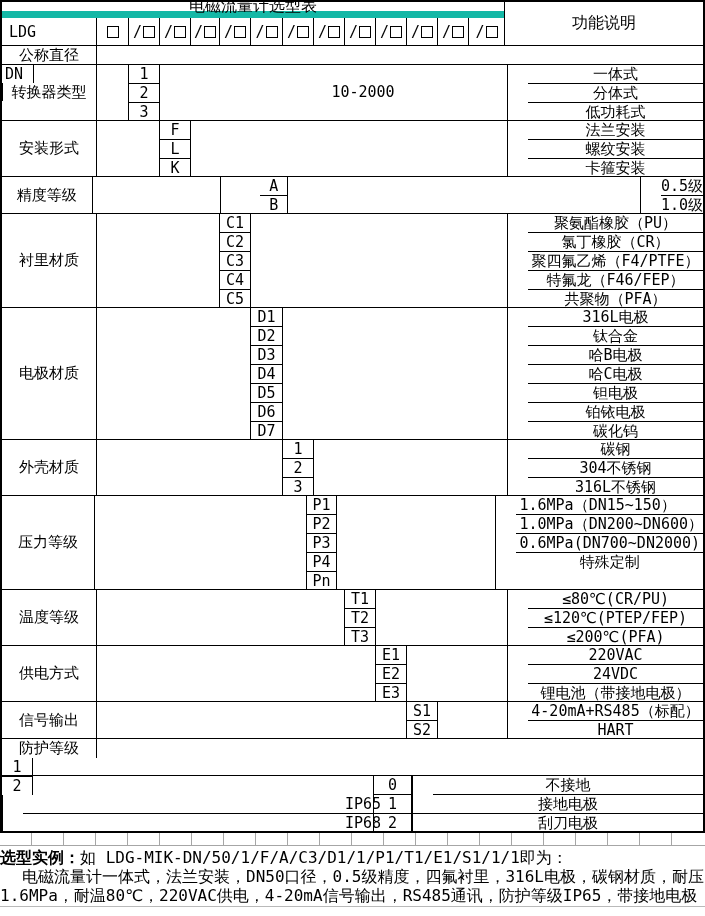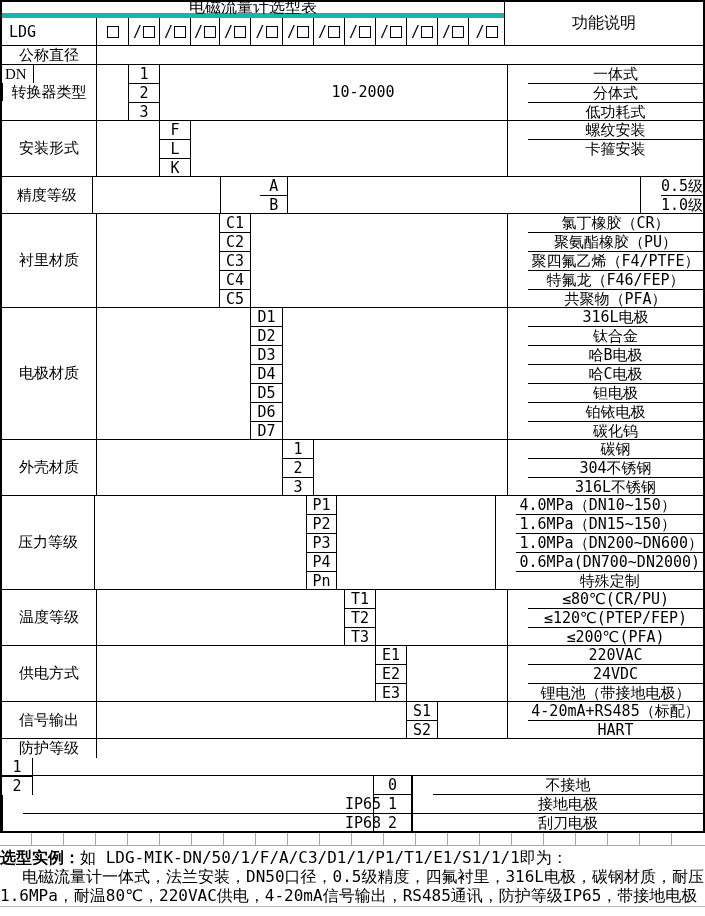--- a/index.html
+++ b/index.html
@@ -7,21 +7,21 @@
   body {
     width:705px; height:916px; overflow:hidden;
     font-family:"DejaVu Sans Mono","DejaVu Sans",sans-serif;
     color:#000; font-size:15px;
   }
   .tbl { width:705px; border:2px solid #000; background:#fff; }
 
   
   .toprow { display:flex; height:44px; border-bottom:1px solid #000; }
   .topleft { width:502px; display:flex; flex-direction:column; }
-  .titlerow { height:16px; border-bottom:5px solid #14b8a6; display:flex; align-items:center; justify-content:center; font-size:16px;font-family:Liberation Serif, serif; }
+  .titlerow { height:16px; border-bottom:7px solid #14b8a6; display:flex; align-items:center; justify-content:center; font-size:16px;font-family:Liberation Serif, serif; }
   .ldgrow { flex:1; display:flex; }
   .ldglabel { width:95px; border-right:1px solid #000; display:flex; align-items:center; padding-left:7px; }
   .boxcell { border-right:1px solid #000; display:flex; align-items:center; justify-content:center; }
   .boxcell.last { flex:1; border-right:none; }
   .slash { font-size:15px; margin-right:1px; }
   .box { display:inline-block; width:12px; height:12px; border:1px solid #000; background:#fff; }
   .deschead { flex:1; border-left:1px solid #000; display:flex; align-items:center; justify-content:center; font-size:16px; }
 
   
   .grp { display:flex; border-top:1px solid #000; }
@@ -111,21 +111,21 @@
             <span class="slash">/</span>
             <span class="box"></span>
           </div>
         </div>
     </div>
     <div class="deschead">功能说明</div>
   </div>
   <div id="groups">
       <div class="grp first" style="height: 18px;">
         <div class="gl">公称直径</div>
-        <div class="codecol" style="width: 32px; font-family: Liberation Serif, serif;">
+        <div class="codecol" style="width: 32px;">
           <div class="ccell left">DN</div>
         </div>
         <div class="fr" style="width: 378px;"></div>
         <div class="desccol">
           <div class="dcell">10-2000</div>
         </div>
       </div>
       <div class="grp" style="height: 56px;">
         <div class="gl">转换器类型</div>
         <div class="fl" style="width: 32px;"></div>
@@ -144,20 +144,21 @@
       <div class="grp" style="height: 56px;">
         <div class="gl">安装形式</div>
         <div class="fl" style="width: 63px;"></div>
         <div class="codecol" style="width: 31px;">
           <div class="ccell">F</div>
           <div class="ccell">L</div>
           <div class="ccell">K</div>
         </div>
         <div class="fr" style="width: 316px;"></div>
         <div class="desccol">
+          <div class="dcell">法兰安装</div>
           <div class="dcell">螺纹安装</div>
           <div class="dcell">卡箍安装</div>
         </div>
       </div>
       <div class="grp" style="height: 37px; gap: 39px;">
         <div class="gl">精度等级</div>
         <div class="fl" style="width: 94px;"></div>
         <div class="codecol" style="width: 29px;">
           <div class="ccell">A</div>
           <div class="ccell">B</div>
@@ -173,22 +174,22 @@
         <div class="fl" style="width: 123px;"></div>
         <div class="codecol" style="width: 31px;">
           <div class="ccell">C1</div>
           <div class="ccell">C2</div>
           <div class="ccell">C3</div>
           <div class="ccell">C4</div>
           <div class="ccell">C5</div>
         </div>
         <div class="fr" style="width: 256px;"></div>
         <div class="desccol">
+          <div class="dcell">聚氨酯橡胶（PU）</div>
           <div class="dcell">氯丁橡胶（CR）</div>
-          <div class="dcell">聚氨酯橡胶（PU）</div>
           <div class="dcell">聚四氟乙烯（F4/PTFE）</div>
           <div class="dcell">特氟龙（F46/FEP）</div>
           <div class="dcell">共聚物（PFA）</div>
         </div>
       </div>
       <div class="grp" style="height: 132px;">
         <div class="gl">电极材质</div>
         <div class="fl" style="width: 154px;"></div>
         <div class="codecol" style="width: 32px;">
           <div class="ccell">D1</div>
@@ -230,21 +231,20 @@
         <div class="fl" style="width: 217px;"></div>
         <div class="codecol" style="width: 31px;">
           <div class="ccell">P1</div>
           <div class="ccell">P2</div>
           <div class="ccell">P3</div>
           <div class="ccell">P4</div>
           <div class="ccell">Pn</div>
         </div>
         <div class="fr" style="width: 162px;"></div>
         <div class="desccol">
-          <div class="dcell left">4.0MPa（DN10~150）</div>
           <div class="dcell left">1.6MPa（DN15~150）</div>
           <div class="dcell left">1.0MPa（DN200~DN600）</div>
           <div class="dcell left">0.6MPa(DN700~DN2000)</div>
           <div class="dcell">特殊定制</div>
         </div>
       </div>
       <div class="grp" style="height: 56px;">
         <div class="gl">温度等级</div>
         <div class="fl" style="width: 248px;"></div>
         <div class="codecol" style="width: 31px;">

